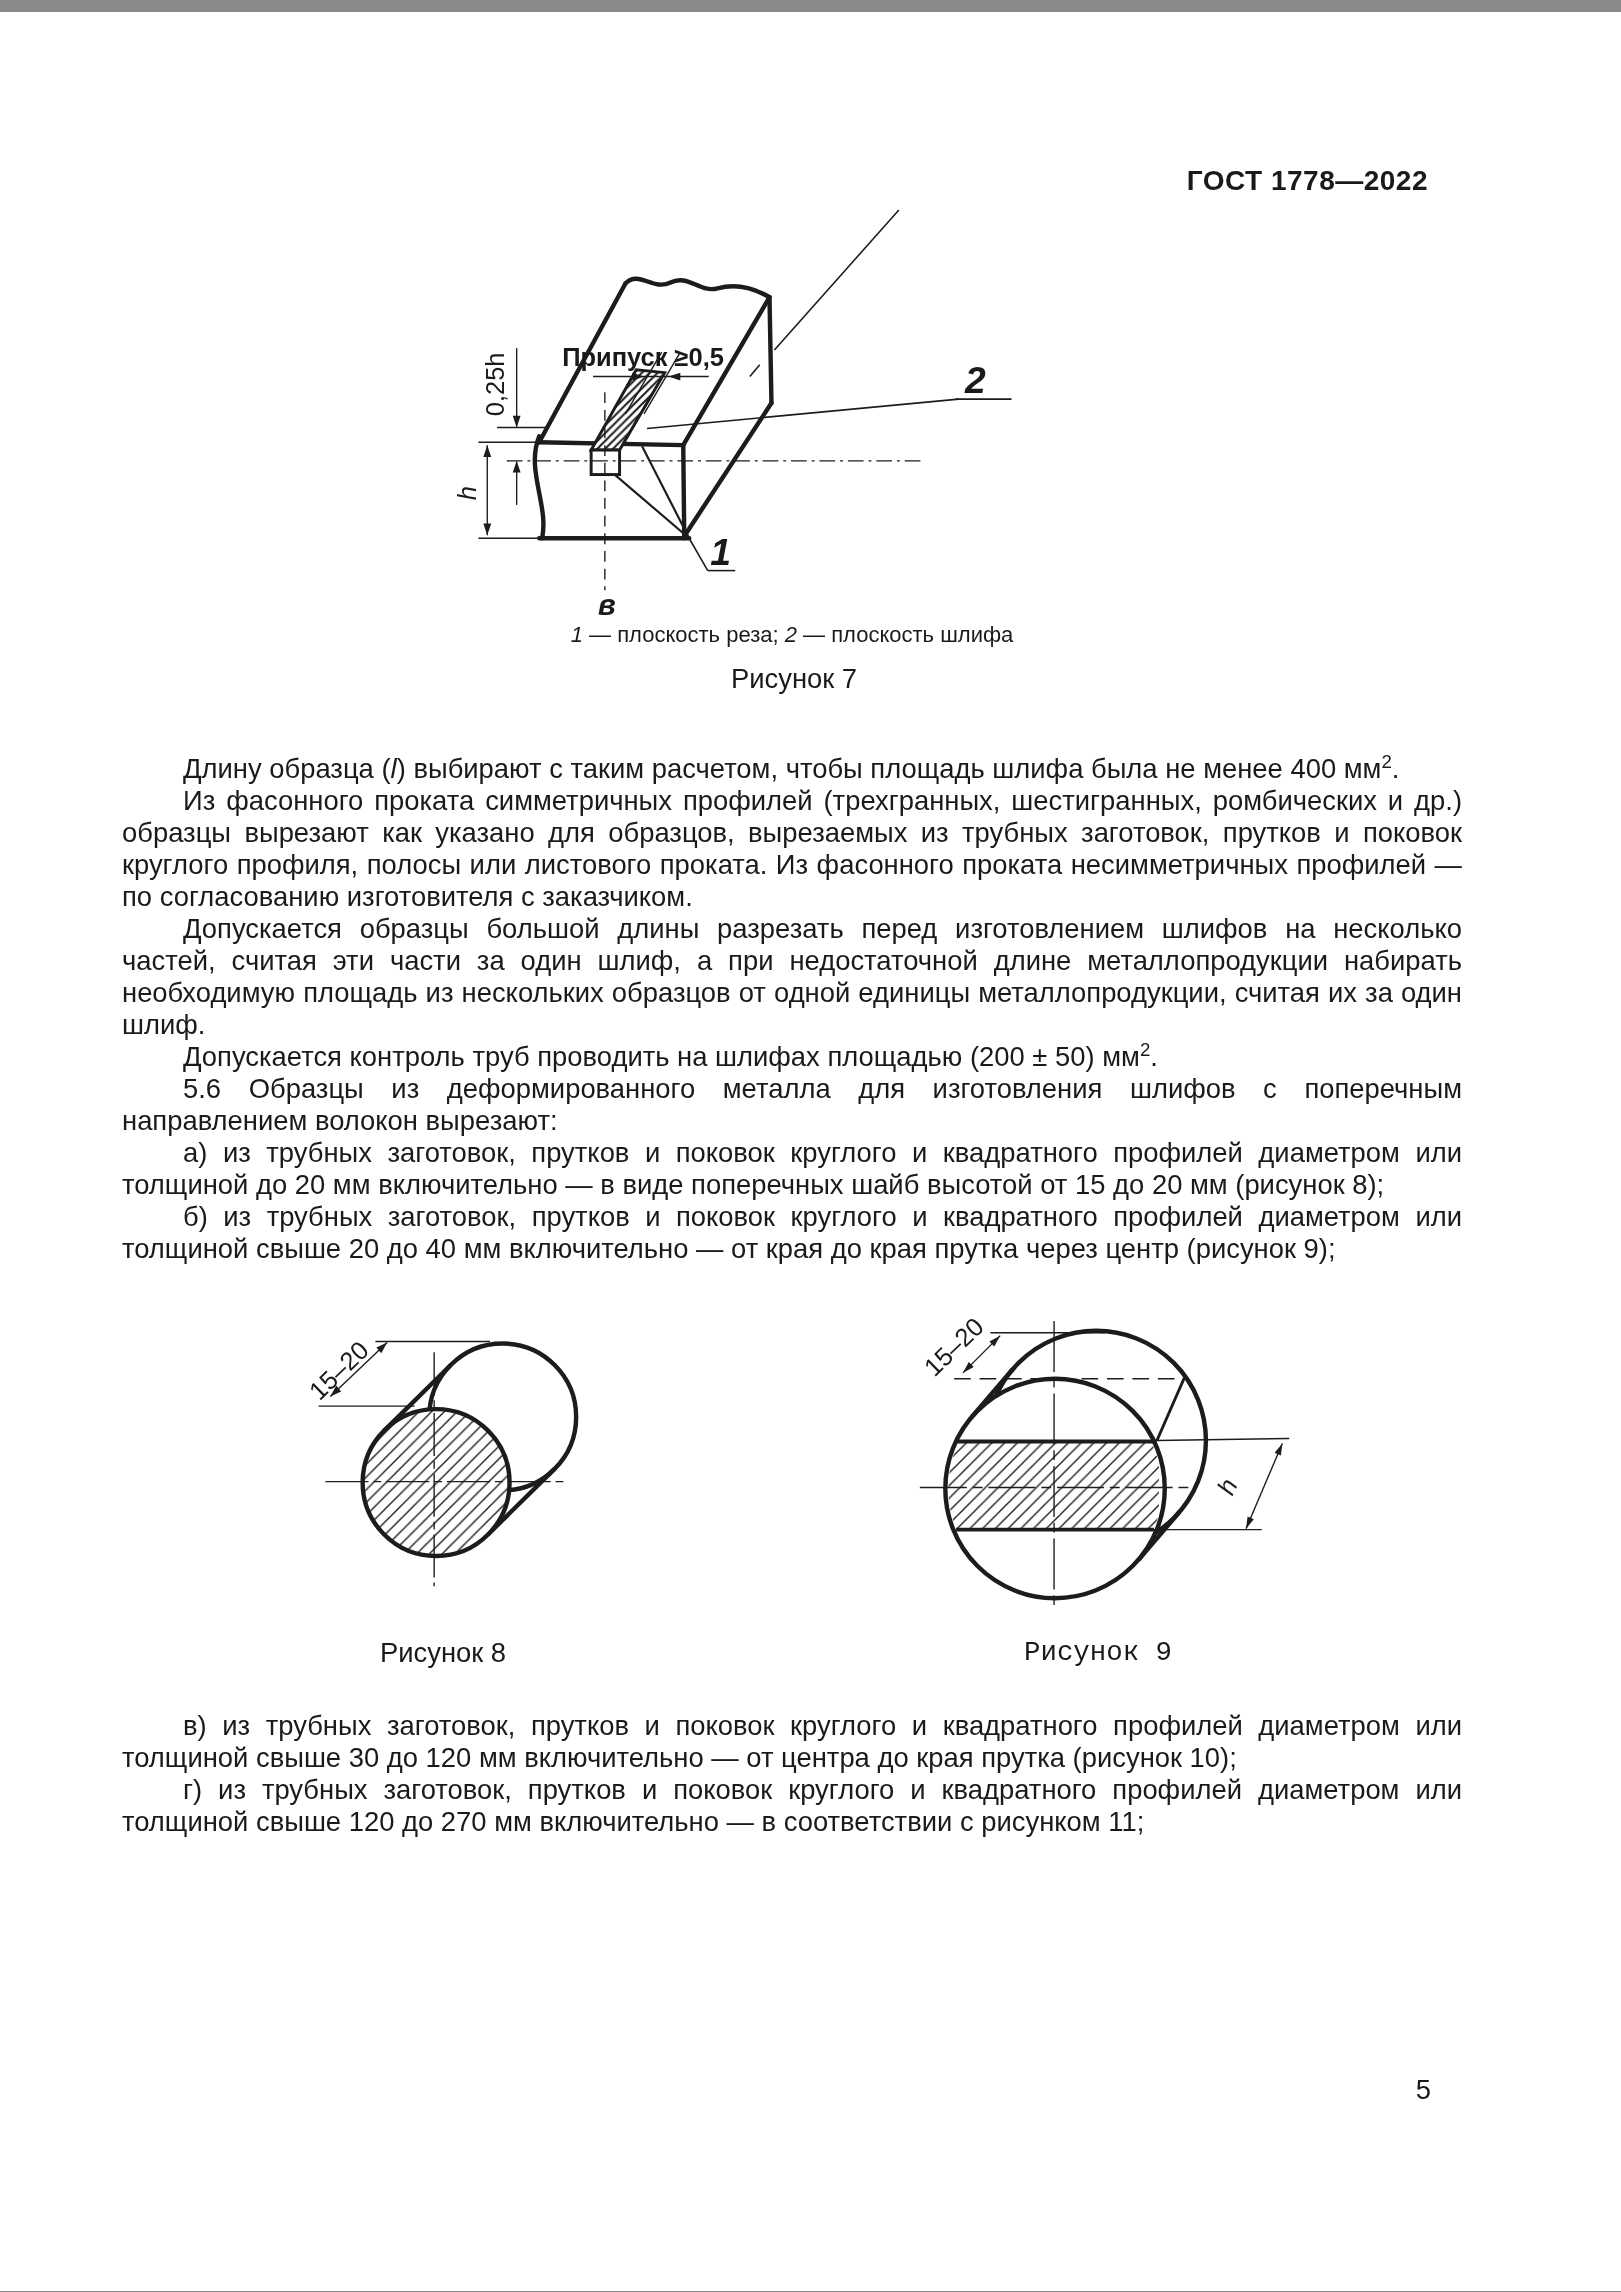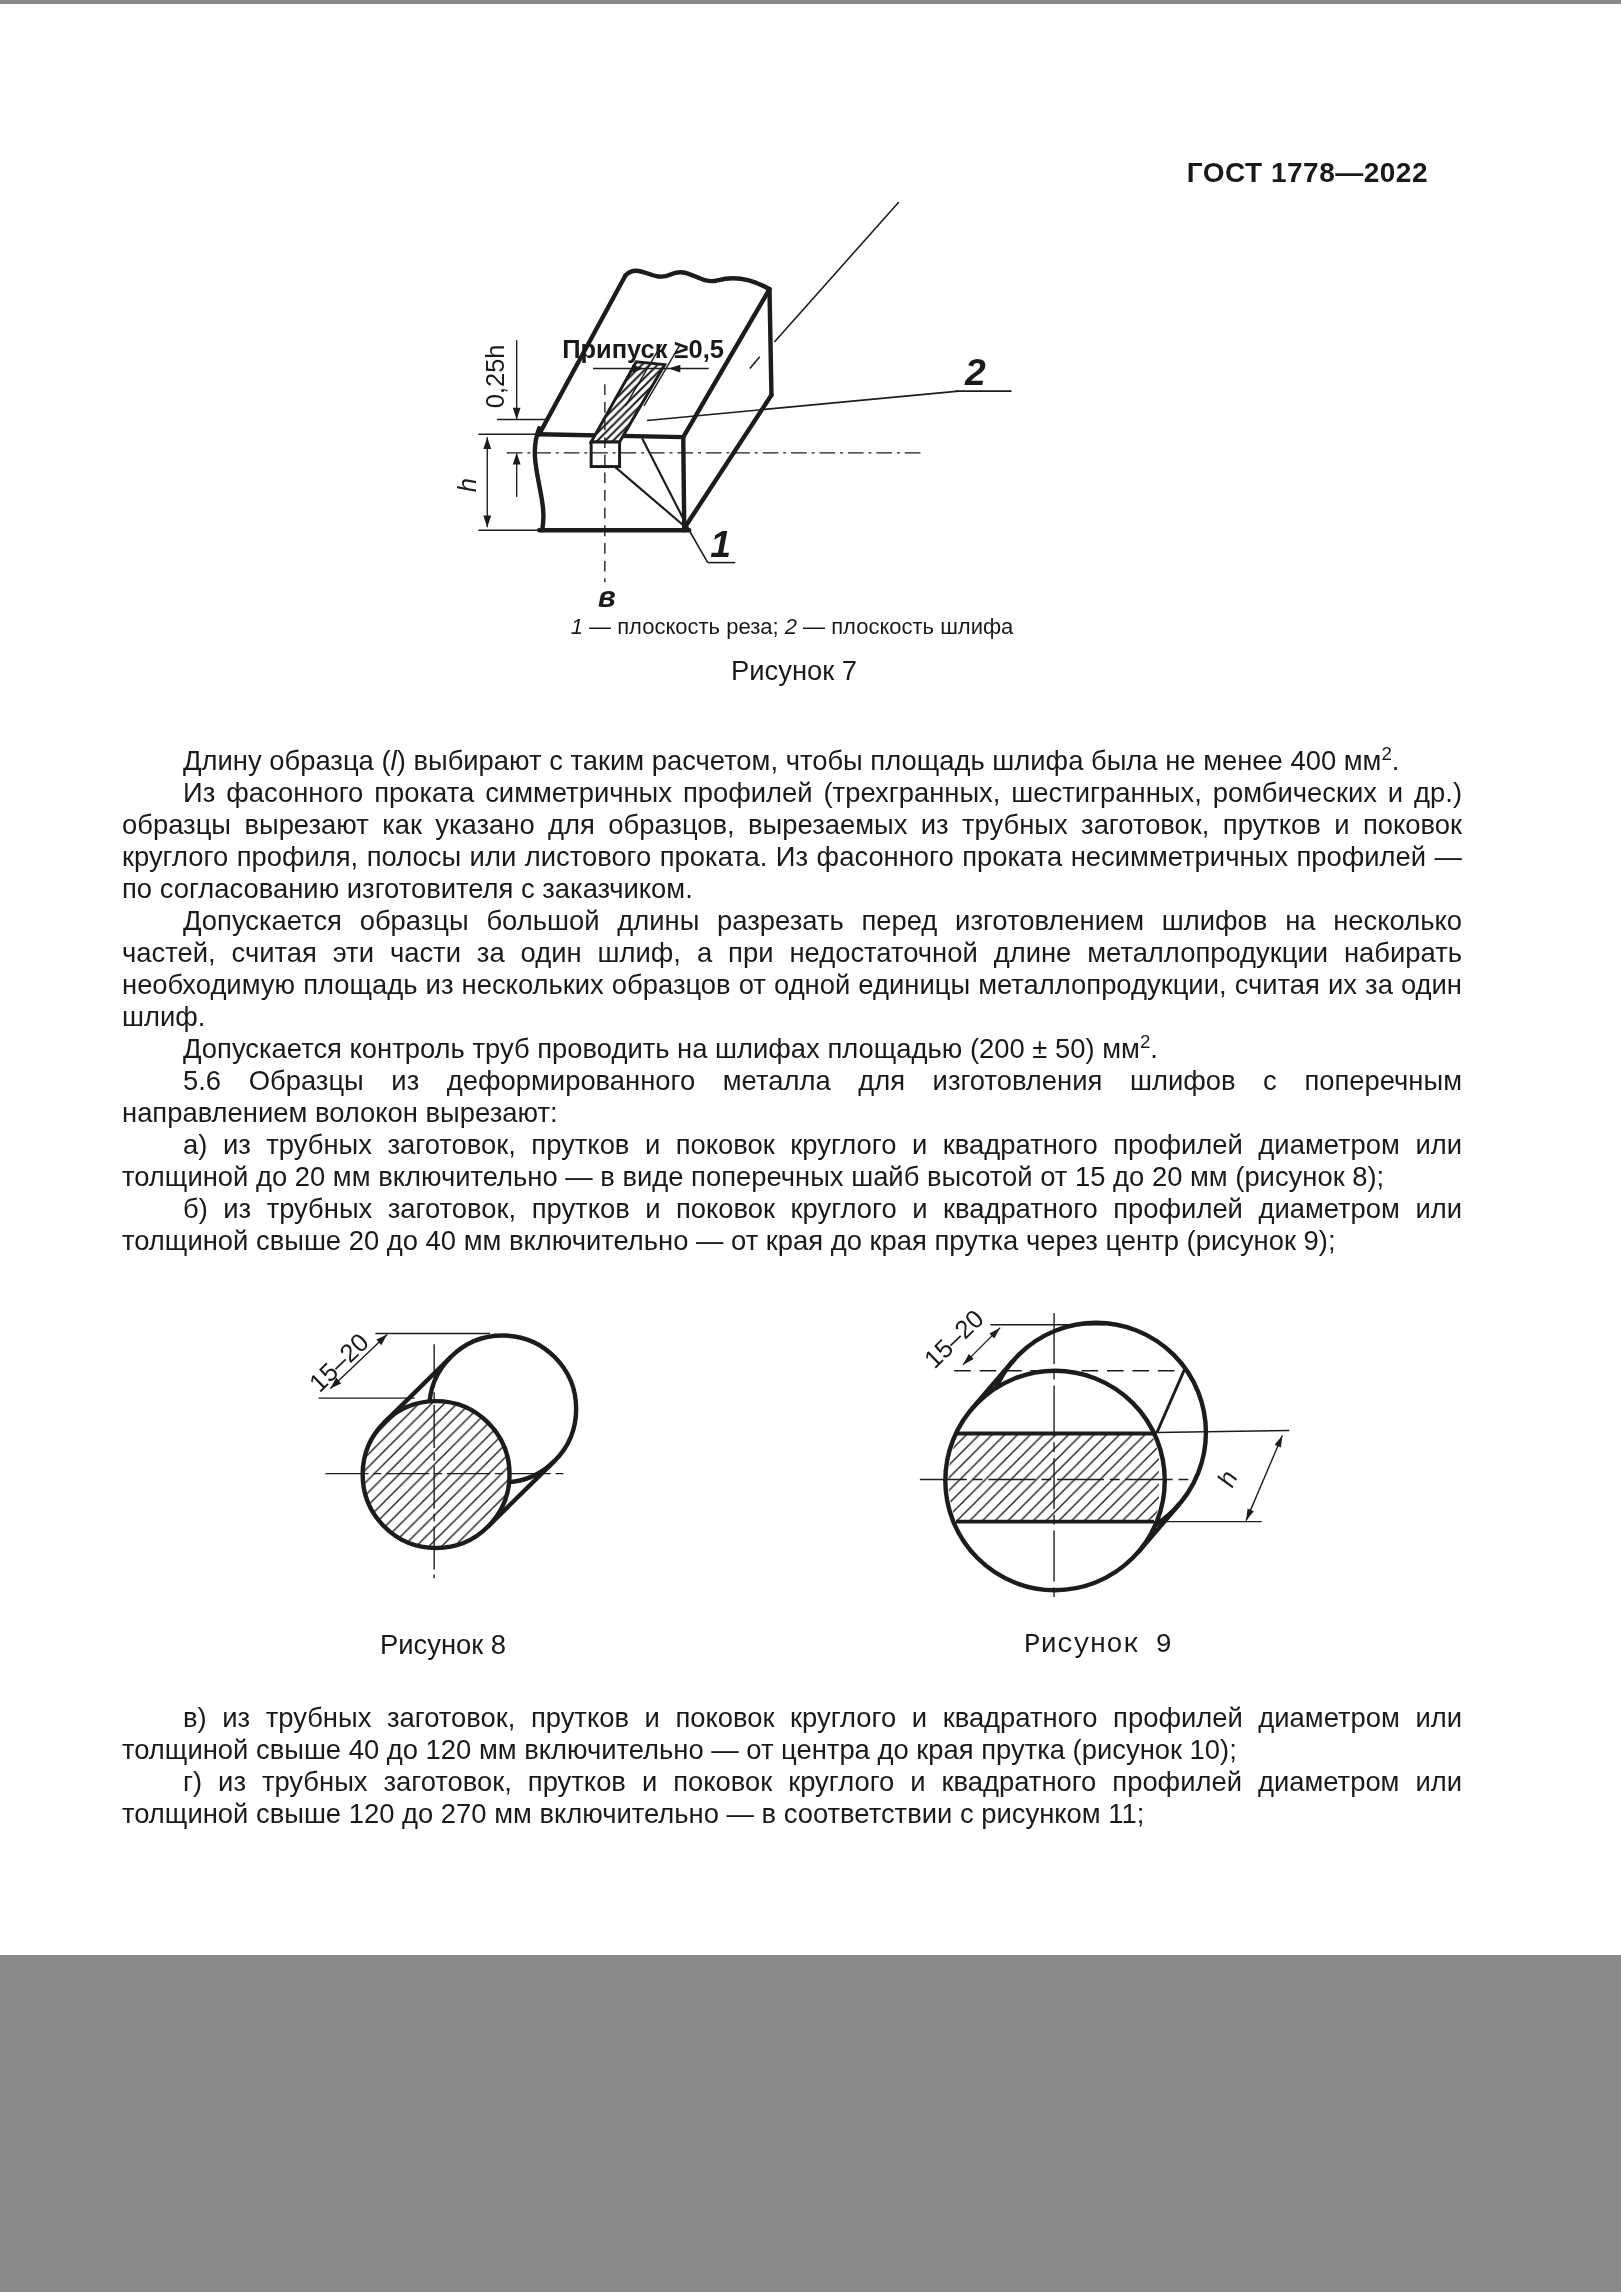--- a/index.html
+++ b/index.html
@@ -1,23 +1,23 @@
 <!DOCTYPE html>
 <html><head>
 <meta charset="utf-8">
 <style>
   html,body{margin:0;padding:0;background:#8a8a8a;}
   .page{
     position:relative;
-    width:1621px;height:1951px;
+    width:1621px;height:2279px;
     background:#ffffff;
     font-family:"Liberation Sans","DejaVu Sans",sans-serif;
     color:#1a1a1a;
     overflow:hidden;
-    margin:4px auto;
+    margin:12px auto;
   }
   .doc-header{
     position:absolute;top:153px;left:122px;width:1306px;
     text-align:right;font-size:28px;font-weight:bold;letter-spacing:0.5px;
   }
   .fig7-wrap{position:absolute;left:451px;top:191px;width:588px;height:451px;}
   .fig-caption{
     position:absolute;left:122px;width:1340px;text-align:center;
     font-size:22px;
   }
@@ -223,20 +223,20 @@
       <polygon points="341,227 348.9,217.4 342.5,214.6" fill="#1c1c1c"></polygon>
       <text class="dimlbl" x="49" y="48" text-anchor="middle" transform="rotate(-44 49 48)">15–20</text>
       <text class="dimlbl-i" x="330" y="188" text-anchor="middle" transform="rotate(-65 330 188)">h</text>
     </svg>
   </div>
 
   <div class="fig-title" style="left:247px;top:1625px;">Рисунок 8</div>
   <div class="fig-title" style="left:902px;top:1625px;font-family:Liberation Mono, monospace;">Рисунок 9</div>
 
   <div class="bodytext2">
-    <p><span>в) из трубных заготовок, прутков и поковок круглого и квадратного профилей диаметром или толщиной свыше 40 до 120 мм включительно — от центра до края прутка (рисунок 10);</span></p>
+    <p><span>в) из трубных заготовок, прутков и поковок круглого и квадратного профилей диаметром или толщиной свыше 30 до 120 мм включительно — от центра до края прутка (рисунок 10);</span></p>
     <p><span>г) из трубных заготовок, прутков и поковок круглого и квадратного профилей диаметром или толщиной свыше 120 до 270 мм включительно — в соответствии с рисунком 11;</span></p>
   </div>
 
   <div class="page-number">5</div>
 
 </div>
 
 
 </body></html>

